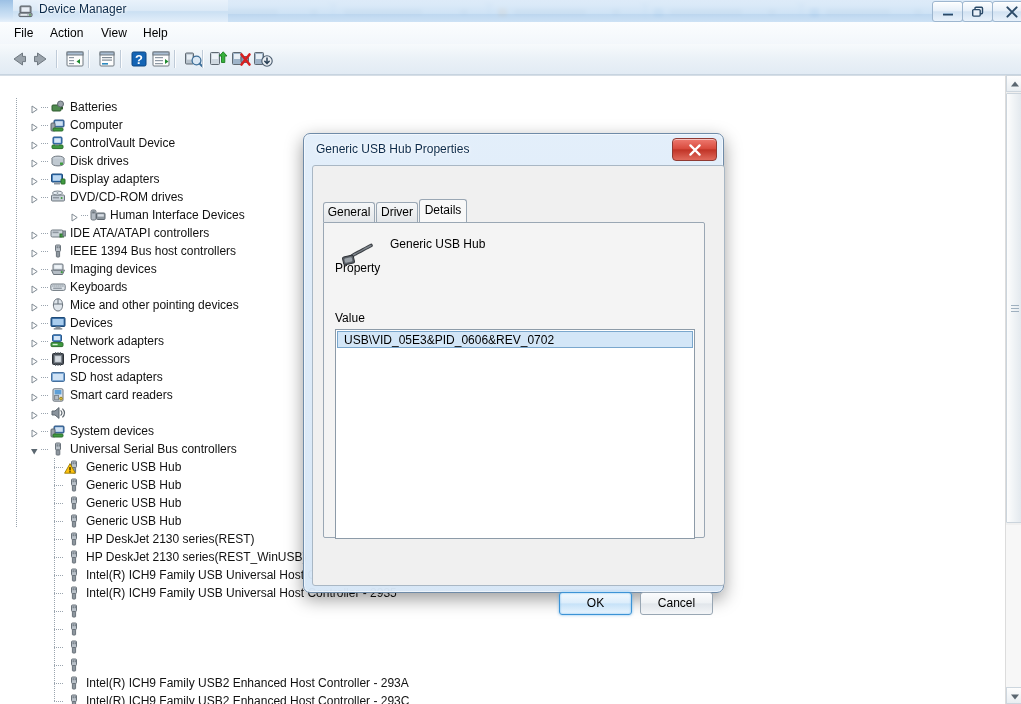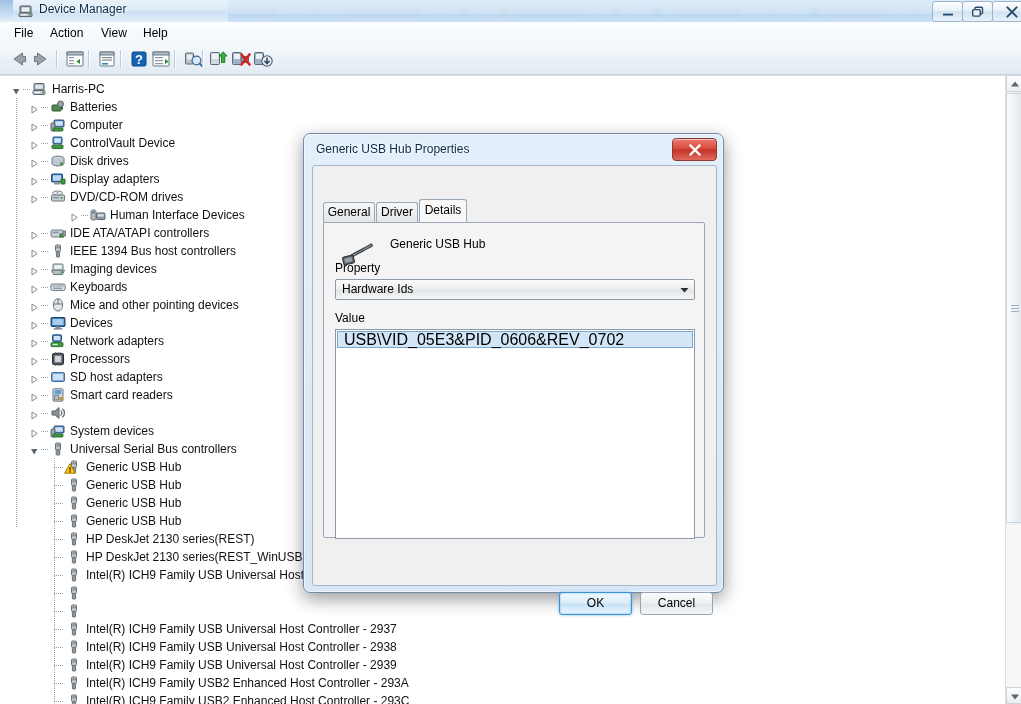--- a/index.html
+++ b/index.html
@@ -160,21 +160,21 @@
   }
   #dlg-close {
     position: absolute; right: 6px; top: 4px; width: 43px; height: 21px;
     border-radius: 4px; border: 1px solid #8f3a33;
     background: linear-gradient(180deg,#ee7a70 0%, #d94c3f 45%, #c13427 52%, #e06a5c 100%);
     box-shadow: inset 0 1px 0 rgba(255,255,255,.55);
   }
   #dlg-body {
     position: absolute; left: 8px; top: 31px; width: 403px; height: 419px;
     background: #f0f0f0;
-    border: 1px solid #a9b7c4; border-radius: 3px;
+    border: 1px solid #a9b7c4; border-radius: 3px; padding-left: 8px;
   }
 
   
   .tab {
     position: absolute; height: 20px; line-height: 19px;
     font-size: 12px; color: #000; text-align: center;
     border: 1px solid #9aa7b4; border-bottom: none;
     border-radius: 3px 3px 0 0;
     background: linear-gradient(180deg,#f6f7f8 0%, #e3e6e9 100%);
     box-sizing: border-box;
@@ -209,21 +209,21 @@
   }
   #prop-combo .arrowbox {
     position: absolute; right: 1px; top: 1px; width: 17px; height: 17px;
   }
   #value-list {
     position: absolute; left: 11px; top: 106px; width: 360px; height: 210px;
     background: #ffffff; border: 1px solid #8d9ba8; box-sizing: border-box;
   }
   .vrow {
     position: absolute; left: 0; width: 358px; height: 17px;
-    font-size: 16px; color: #000; padding-left: 6px; box-sizing: border-box;
+    font-size: 12px; color: #000; padding-left: 6px; box-sizing: border-box;
     line-height: 16px;
   }
   .vrow.sel {
     background: #d3e6f7;
     border: 1px solid #7aa7cd;
     width: 356px; left: 1px;
   }
   .dbtn {
     position: absolute; top: 426px; width: 73px; height: 23px;
     font-size: 12px; line-height: 21px; text-align: center; color: #000;
@@ -389,38 +389,20 @@
         <rect x="2.5" y="4.5" width="9" height="12" rx="1" fill="#9fb4c9" stroke="#5f6972"></rect>
         <rect x="4" y="6" width="6" height="5" fill="#e8eff5"></rect>
         <circle cx="15" cy="13" r="5.2" fill="#e9eef3" stroke="#4a5c6e" stroke-width="1.1"></circle>
         <path d="M15 10 L15 15 M12.8 13.2 L15 15.6 L17.2 13.2" stroke="#2b4258" stroke-width="1.5" fill="none" stroke-linecap="round" stroke-linejoin="round"></path>
       </svg>
     </div>
   </div>
 
   <div id="tree-pane">
 
-    <div class="row" style="top:4px">
-      <div class="tw" style="left:12px">
-        <svg width="9" height="9" viewBox="0 0 9 9">
-            <path d="M1 2 L7.5 2 L4.2 7.6 Z" fill="#5b6770"></path>
-          </svg>
-      </div>
-      <div class="dotline-h" style="left:23px;top:9px;width:8px"></div>
-      <div class="ico" style="left:32px">
-        <svg width="16" height="16" viewBox="0 0 16 16">
-          <rect x="2" y="2.5" width="10" height="6.5" rx="1" fill="#9aa3ab" stroke="#5d666e"></rect>
-          <rect x="3.2" y="3.6" width="7.6" height="4.2" fill="#dde6ee"></rect>
-          <rect x="1" y="9.5" width="12" height="4" rx="1" fill="#c2cad2" stroke="#5d666e"></rect>
-          <rect x="2.6" y="10.8" width="5.6" height="1.3" fill="#f4f7fa"></rect>
-          <circle cx="11" cy="11.5" r="1" fill="#4a9a4a"></circle>
-        </svg>
-      </div>
-      <div class="lbl" style="left:52px">Harris-PC</div>
-    </div>
 
     <div class="dotline-v" style="left:16px;top:22px;height:430px"></div>
 
     <div id="categories">
         <div class="row" style="top: 22px;">
           <div class="tw" style="left:30px"><svg width="9" height="9" viewBox="0 0 9 9">
               <path d="M2 1 L2 8 L7.2 4.5 Z" fill="none" stroke="#808a93" stroke-width="1"></path>
             </svg></div>
           <div class="dotline-h" style="left:41px;top:9px;width:8px"></div>
           <div class="ico" style="left:50px"><svg width="16" height="16" viewBox="0 0 16 16">
@@ -771,63 +753,61 @@
         </div>
         <div class="row" style="top: 508px;">
           <div class="dotline-v" style="left:54px;top:0px;height:18px"></div>
           <div class="dotline-h" style="left:54px;top:9px;width:10px"></div>
           <div class="ico" style="left:66px;position:absolute"><svg width="16" height="16" viewBox="0 0 16 16">
               <rect x="5.5" y="2" width="5" height="6.5" rx="1" fill="#b9c1c9" stroke="#6a737b"></rect>
               <rect x="6.6" y="3.2" width="1.2" height="2" fill="#6f7880"></rect>
               <rect x="8.6" y="3.2" width="1.2" height="2" fill="#6f7880"></rect>
               <rect x="6.4" y="8.5" width="3.2" height="5.5" rx="0.6" fill="#8d969e" stroke="#6a737b"></rect>
             </svg></div>
+          <div class="lbl" style="left:86px">Intel(R) ICH9 Family USB Universal Host Controller - 2935</div>
         </div>
         <div class="row" style="top: 526px;">
           <div class="dotline-v" style="left:54px;top:0px;height:18px"></div>
           <div class="dotline-h" style="left:54px;top:9px;width:10px"></div>
           <div class="ico" style="left:66px;position:absolute"><svg width="16" height="16" viewBox="0 0 16 16">
               <rect x="5.5" y="2" width="5" height="6.5" rx="1" fill="#b9c1c9" stroke="#6a737b"></rect>
               <rect x="6.6" y="3.2" width="1.2" height="2" fill="#6f7880"></rect>
               <rect x="8.6" y="3.2" width="1.2" height="2" fill="#6f7880"></rect>
               <rect x="6.4" y="8.5" width="3.2" height="5.5" rx="0.6" fill="#8d969e" stroke="#6a737b"></rect>
             </svg></div>
         </div>
         <div class="row" style="top: 544px;">
           <div class="dotline-v" style="left:54px;top:0px;height:18px"></div>
           <div class="dotline-h" style="left:54px;top:9px;width:10px"></div>
           <div class="ico" style="left:66px;position:absolute"><svg width="16" height="16" viewBox="0 0 16 16">
               <rect x="5.5" y="2" width="5" height="6.5" rx="1" fill="#b9c1c9" stroke="#6a737b"></rect>
               <rect x="6.6" y="3.2" width="1.2" height="2" fill="#6f7880"></rect>
               <rect x="8.6" y="3.2" width="1.2" height="2" fill="#6f7880"></rect>
               <rect x="6.4" y="8.5" width="3.2" height="5.5" rx="0.6" fill="#8d969e" stroke="#6a737b"></rect>
             </svg></div>
-          <div class="lbl" style="left:86px">Intel(R) ICH9 Family USB Universal Host Controller - 2937</div>
         </div>
         <div class="row" style="top: 562px;">
           <div class="dotline-v" style="left:54px;top:0px;height:18px"></div>
           <div class="dotline-h" style="left:54px;top:9px;width:10px"></div>
           <div class="ico" style="left:66px;position:absolute"><svg width="16" height="16" viewBox="0 0 16 16">
               <rect x="5.5" y="2" width="5" height="6.5" rx="1" fill="#b9c1c9" stroke="#6a737b"></rect>
               <rect x="6.6" y="3.2" width="1.2" height="2" fill="#6f7880"></rect>
               <rect x="8.6" y="3.2" width="1.2" height="2" fill="#6f7880"></rect>
               <rect x="6.4" y="8.5" width="3.2" height="5.5" rx="0.6" fill="#8d969e" stroke="#6a737b"></rect>
             </svg></div>
-          <div class="lbl" style="left:86px">Intel(R) ICH9 Family USB Universal Host Controller - 2938</div>
         </div>
         <div class="row" style="top: 580px;">
           <div class="dotline-v" style="left:54px;top:0px;height:18px"></div>
           <div class="dotline-h" style="left:54px;top:9px;width:10px"></div>
           <div class="ico" style="left:66px;position:absolute"><svg width="16" height="16" viewBox="0 0 16 16">
               <rect x="5.5" y="2" width="5" height="6.5" rx="1" fill="#b9c1c9" stroke="#6a737b"></rect>
               <rect x="6.6" y="3.2" width="1.2" height="2" fill="#6f7880"></rect>
               <rect x="8.6" y="3.2" width="1.2" height="2" fill="#6f7880"></rect>
               <rect x="6.4" y="8.5" width="3.2" height="5.5" rx="0.6" fill="#8d969e" stroke="#6a737b"></rect>
             </svg></div>
-          <div class="lbl" style="left:86px">Intel(R) ICH9 Family USB Universal Host Controller - 2939</div>
         </div>
         <div class="row" style="top: 598px;">
           <div class="dotline-v" style="left:54px;top:0px;height:18px"></div>
           <div class="dotline-h" style="left:54px;top:9px;width:10px"></div>
           <div class="ico" style="left:66px;position:absolute"><svg width="16" height="16" viewBox="0 0 16 16">
               <rect x="5.5" y="2" width="5" height="6.5" rx="1" fill="#b9c1c9" stroke="#6a737b"></rect>
               <rect x="6.6" y="3.2" width="1.2" height="2" fill="#6f7880"></rect>
               <rect x="8.6" y="3.2" width="1.2" height="2" fill="#6f7880"></rect>
               <rect x="6.4" y="8.5" width="3.2" height="5.5" rx="0.6" fill="#8d969e" stroke="#6a737b"></rect>
             </svg></div>
@@ -887,28 +867,20 @@
             <path d="M3 19 C7 19 9 15 13 13 C18 10.5 24 7 29 4.5" stroke="#3b3f44" stroke-width="3.6" fill="none" stroke-linecap="round"></path>
             <path d="M3 19 C7 19 9 15 13 13 C18 10.5 24 7 29 4.5" stroke="#7d848b" stroke-width="1.4" fill="none" stroke-linecap="round"></path>
             <rect x="1" y="15" width="11" height="8" rx="1.6" transform="rotate(-13 6.5 19)" fill="#5a6067" stroke="#2e3237"></rect>
             <rect x="2.6" y="16.8" width="7.6" height="4.4" rx="1" transform="rotate(-13 6.4 19)" fill="#9aa1a8"></rect>
           </svg>
         </div>
         <div id="dev-name">Generic USB Hub</div>
 
         <div class="fld-label" style="left:11px;top:38px">Property</div>
 
-        <div id="prop-combo">
-          <div class="val">Hardware Ids</div>
-          <div class="arrowbox">
-            <svg width="17" height="17" viewBox="0 0 17 17">
-                <path d="M4.5 7 L12.5 7 L8.5 11.5 Z" fill="#2a2f34"></path>
-              </svg>
-          </div>
-        </div>
 
         <div class="fld-label" style="left:11px;top:88px">Value</div>
 
         <div id="value-list">
           <div class="vrow sel" style="top:1px">USB\VID_05E3&amp;PID_0606&amp;REV_0702</div>
         </div>
       </div>
 
       <div class="dbtn" id="btn-ok">OK</div>
       <div class="dbtn" id="btn-cancel">Cancel</div>

